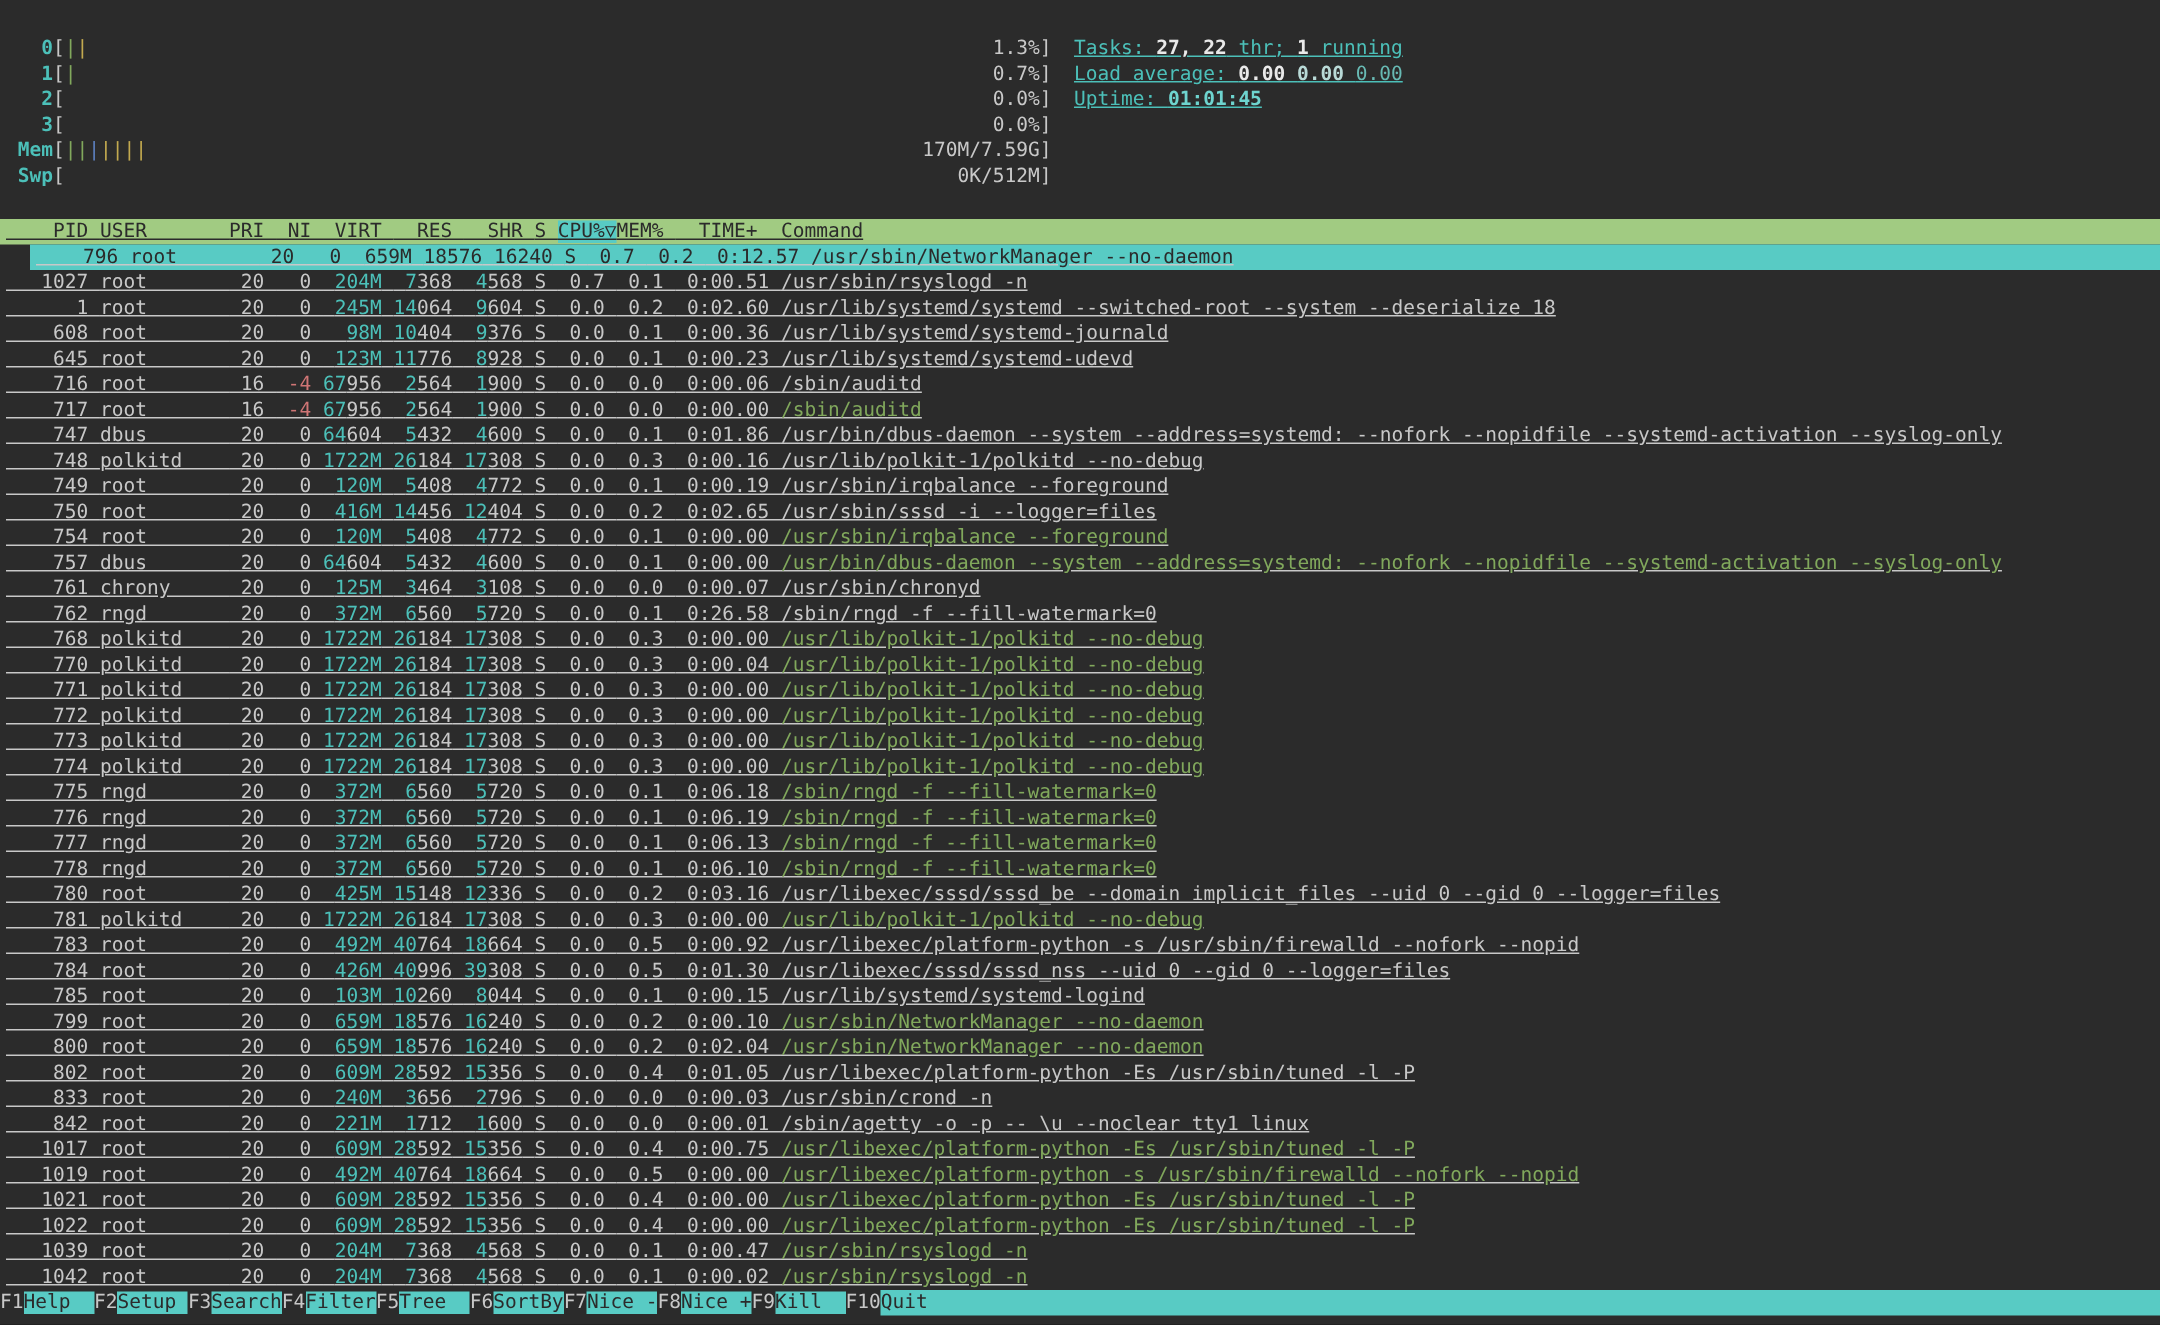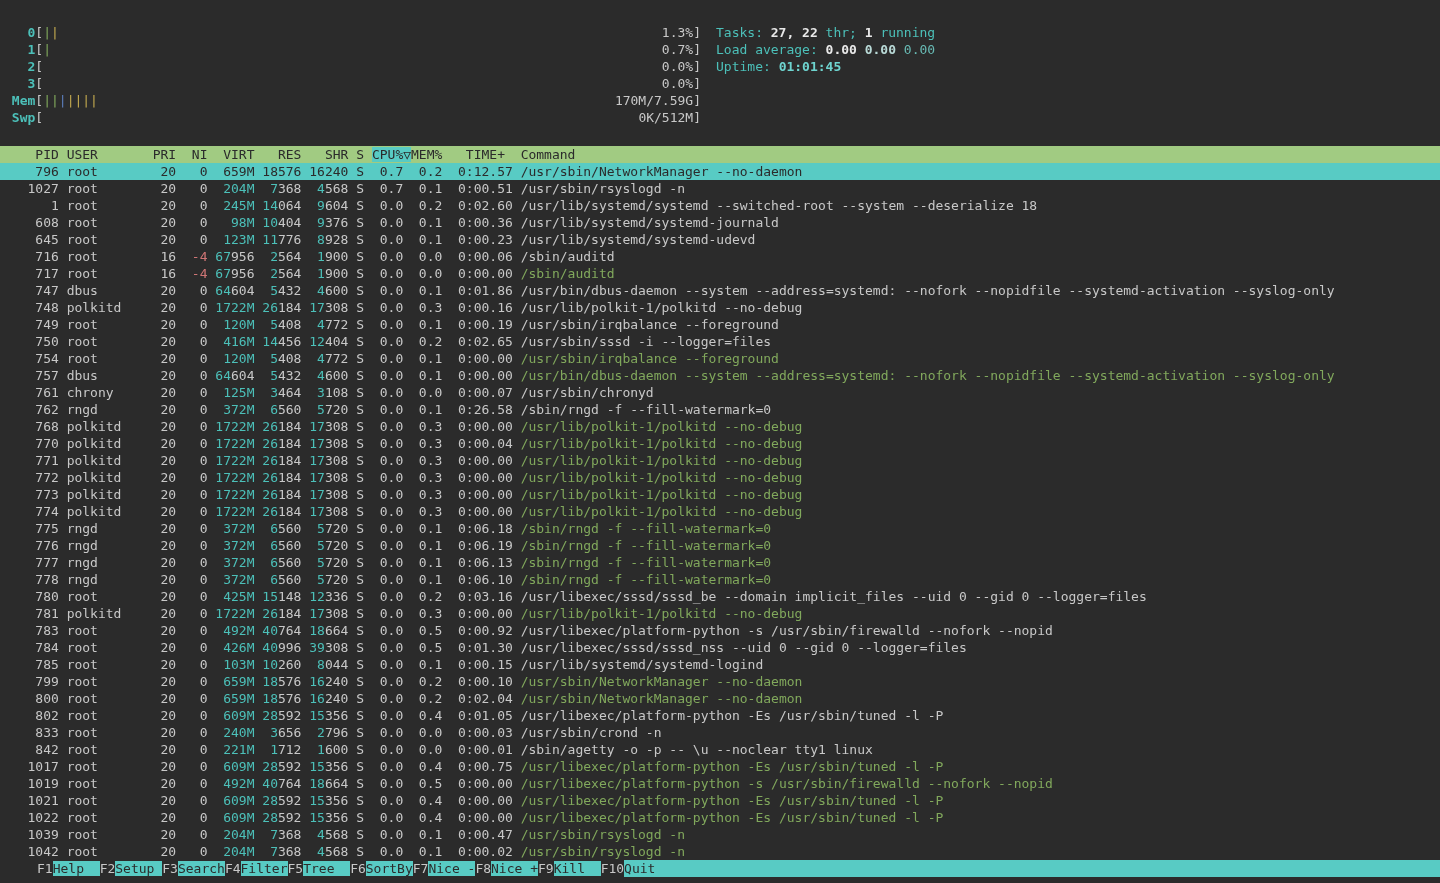--- a/index.html
+++ b/index.html
@@ -19,30 +19,30 @@
   .c-lmid{color:var(--loadMid);font-weight:bold;}
   .c-ldim{color:var(--loadDim);}
 
   .meters{position:absolute;top:24px;left:4px;width:697px;}
   .meter{display:flex;height:17px;}
   .meter .mlabel{font-weight:bold;color:var(--teal);}
   .meter .bars{flex:1;overflow:hidden;}
   .meter .mval{margin-left:auto;color:var(--fg);}
 
   .summary{position:absolute;top:24px;left:716px;}
-  .summary .sline{height:17px;color:var(--teal);}
+  .summary .sline{height:17px;color:var(--teal);text-decoration:underline;}
 
   .ptable{position:absolute;top:146px;left:0;right:0;}
-  .prow,.phead{height:17px;padding-left:4px;}
+  .prow,.phead{height:17px;padding-left:4px;text-decoration:underline;}
   .phead{background:var(--greenBg);color:var(--dark);}
   .phead .sort-cell{background:var(--cyanBg);color:var(--dark);}
-  .prow.sel{background:var(--cyanBg);}
+  .prow.sel{background:var(--cyanBg);margin-left:20px;}
   .prow.sel span{color:var(--dark) !important;font-weight:normal;}
 
-  .fbar{position:absolute;top:860px;left:0;right:0;height:17px;display:flex;padding-left:37px;}
+  .fbar{position:absolute;top:860px;left:0;right:0;height:17px;display:flex;}
   .fkey-label{color:var(--fg);}
   .fkey-action{background:var(--cyanBg);color:var(--dark);}
 </style>
 </head>
 <body>
 
 <div class="screen">
   <div class="meters" id="meters"><div class="meter"><span class="mlabel">   0</span><span class="c-fg">[</span><span class="bars"><span class="c-green">|</span><span class="c-yellow">|</span></span><span class="mval">1.3%</span><span class="c-fg">]</span></div><div class="meter"><span class="mlabel">   1</span><span class="c-fg">[</span><span class="bars"><span class="c-green">|</span></span><span class="mval">0.7%</span><span class="c-fg">]</span></div><div class="meter"><span class="mlabel">   2</span><span class="c-fg">[</span><span class="bars"></span><span class="mval">0.0%</span><span class="c-fg">]</span></div><div class="meter"><span class="mlabel">   3</span><span class="c-fg">[</span><span class="bars"></span><span class="mval">0.0%</span><span class="c-fg">]</span></div><div class="meter"><span class="mlabel"> Mem</span><span class="c-fg">[</span><span class="bars"><span class="c-green">|</span><span class="c-green">|</span><span class="c-blue">|</span><span class="c-yellow">|</span><span class="c-yellow">|</span><span class="c-yellow">|</span><span class="c-yellow">|</span></span><span class="mval">170M/7.59G</span><span class="c-fg">]</span></div><div class="meter"><span class="mlabel"> Swp</span><span class="c-fg">[</span><span class="bars"></span><span class="mval">0K/512M</span><span class="c-fg">]</span></div></div>
   <div class="summary" id="summary"><div class="sline"><span class="c-teal">Tasks: </span><span class="c-white">27, 22</span><span class="c-teal"> thr; </span><span class="c-white">1</span><span class="c-teal"> running</span></div><div class="sline"><span class="c-teal">Load average: </span><span class="c-white">0.00 </span><span class="c-lmid">0.00 </span><span class="c-ldim">0.00</span></div><div class="sline"><span class="c-teal">Uptime: </span><span class="c-bcyan">01:01:45</span></div></div>
   <div class="ptable" id="ptable"><div class="phead"><span>    PID </span><span>USER       </span><span>PRI </span><span> NI </span><span> VIRT </span><span>  RES </span><span>  SHR </span><span>S </span><span class="sort-cell">CPU%▽</span><span>MEM% </span><span>  TIME+  </span><span>Command</span></div><div class="prow sel"><span class="c-fg">    796 </span><span class="c-fg">root       </span><span class="c-fg"> 20 </span><span class="c-fg">  0 </span><span class="c-fg"> </span><span class="c-teal">659M</span><span class="c-fg"> </span><span class="c-teal">18</span><span class="c-fg">576</span><span class="c-fg"> </span><span class="c-teal">16</span><span class="c-fg">240</span><span class="c-fg"> </span><span class="c-fg">S </span><span class="c-fg"> 0.7 </span><span class="c-fg"> 0.2 </span><span class="c-fg"> 0:12.57 </span><span class="c-fg">/usr/sbin/NetworkManager --no-daemon</span></div><div class="prow"><span class="c-fg">   1027 </span><span class="c-fg">root       </span><span class="c-fg"> 20 </span><span class="c-fg">  0 </span><span class="c-fg"> </span><span class="c-teal">204M</span><span class="c-fg"> </span><span class="c-fg"> </span><span class="c-teal">7</span><span class="c-fg">368</span><span class="c-fg"> </span><span class="c-fg"> </span><span class="c-teal">4</span><span class="c-fg">568</span><span class="c-fg"> </span><span class="c-fg">S </span><span class="c-fg"> 0.7 </span><span class="c-fg"> 0.1 </span><span class="c-fg"> 0:00.51 </span><span class="c-fg">/usr/sbin/rsyslogd -n</span></div><div class="prow"><span class="c-fg">      1 </span><span class="c-fg">root       </span><span class="c-fg"> 20 </span><span class="c-fg">  0 </span><span class="c-fg"> </span><span class="c-teal">245M</span><span class="c-fg"> </span><span class="c-teal">14</span><span class="c-fg">064</span><span class="c-fg"> </span><span class="c-fg"> </span><span class="c-teal">9</span><span class="c-fg">604</span><span class="c-fg"> </span><span class="c-fg">S </span><span class="c-fg"> 0.0 </span><span class="c-fg"> 0.2 </span><span class="c-fg"> 0:02.60 </span><span class="c-fg">/usr/lib/systemd/systemd --switched-root --system --deserialize 18</span></div><div class="prow"><span class="c-fg">    608 </span><span class="c-fg">root       </span><span class="c-fg"> 20 </span><span class="c-fg">  0 </span><span class="c-fg">  </span><span class="c-teal">98M</span><span class="c-fg"> </span><span class="c-teal">10</span><span class="c-fg">404</span><span class="c-fg"> </span><span class="c-fg"> </span><span class="c-teal">9</span><span class="c-fg">376</span><span class="c-fg"> </span><span class="c-fg">S </span><span class="c-fg"> 0.0 </span><span class="c-fg"> 0.1 </span><span class="c-fg"> 0:00.36 </span><span class="c-fg">/usr/lib/systemd/systemd-journald</span></div><div class="prow"><span class="c-fg">    645 </span><span class="c-fg">root       </span><span class="c-fg"> 20 </span><span class="c-fg">  0 </span><span class="c-fg"> </span><span class="c-teal">123M</span><span class="c-fg"> </span><span class="c-teal">11</span><span class="c-fg">776</span><span class="c-fg"> </span><span class="c-fg"> </span><span class="c-teal">8</span><span class="c-fg">928</span><span class="c-fg"> </span><span class="c-fg">S </span><span class="c-fg"> 0.0 </span><span class="c-fg"> 0.1 </span><span class="c-fg"> 0:00.23 </span><span class="c-fg">/usr/lib/systemd/systemd-udevd</span></div><div class="prow"><span class="c-fg">    716 </span><span class="c-fg">root       </span><span class="c-fg"> 16 </span><span class="c-red"> -4 </span><span class="c-teal">67</span><span class="c-fg">956</span><span class="c-fg"> </span><span class="c-fg"> </span><span class="c-teal">2</span><span class="c-fg">564</span><span class="c-fg"> </span><span class="c-fg"> </span><span class="c-teal">1</span><span class="c-fg">900</span><span class="c-fg"> </span><span class="c-fg">S </span><span class="c-fg"> 0.0 </span><span class="c-fg"> 0.0 </span><span class="c-fg"> 0:00.06 </span><span class="c-fg">/sbin/auditd</span></div><div class="prow"><span class="c-fg">    717 </span><span class="c-fg">root       </span><span class="c-fg"> 16 </span><span class="c-red"> -4 </span><span class="c-teal">67</span><span class="c-fg">956</span><span class="c-fg"> </span><span class="c-fg"> </span><span class="c-teal">2</span><span class="c-fg">564</span><span class="c-fg"> </span><span class="c-fg"> </span><span class="c-teal">1</span><span class="c-fg">900</span><span class="c-fg"> </span><span class="c-fg">S </span><span class="c-fg"> 0.0 </span><span class="c-fg"> 0.0 </span><span class="c-fg"> 0:00.00 </span><span class="c-green">/sbin/auditd</span></div><div class="prow"><span class="c-fg">    747 </span><span class="c-fg">dbus       </span><span class="c-fg"> 20 </span><span class="c-fg">  0 </span><span class="c-teal">64</span><span class="c-fg">604</span><span class="c-fg"> </span><span class="c-fg"> </span><span class="c-teal">5</span><span class="c-fg">432</span><span class="c-fg"> </span><span class="c-fg"> </span><span class="c-teal">4</span><span class="c-fg">600</span><span class="c-fg"> </span><span class="c-fg">S </span><span class="c-fg"> 0.0 </span><span class="c-fg"> 0.1 </span><span class="c-fg"> 0:01.86 </span><span class="c-fg">/usr/bin/dbus-daemon --system --address=systemd: --nofork --nopidfile --systemd-activation --syslog-only</span></div><div class="prow"><span class="c-fg">    748 </span><span class="c-fg">polkitd    </span><span class="c-fg"> 20 </span><span class="c-fg">  0 </span><span class="c-teal">1722M</span><span class="c-fg"> </span><span class="c-teal">26</span><span class="c-fg">184</span><span class="c-fg"> </span><span class="c-teal">17</span><span class="c-fg">308</span><span class="c-fg"> </span><span class="c-fg">S </span><span class="c-fg"> 0.0 </span><span class="c-fg"> 0.3 </span><span class="c-fg"> 0:00.16 </span><span class="c-fg">/usr/lib/polkit-1/polkitd --no-debug</span></div><div class="prow"><span class="c-fg">    749 </span><span class="c-fg">root       </span><span class="c-fg"> 20 </span><span class="c-fg">  0 </span><span class="c-fg"> </span><span class="c-teal">120M</span><span class="c-fg"> </span><span class="c-fg"> </span><span class="c-teal">5</span><span class="c-fg">408</span><span class="c-fg"> </span><span class="c-fg"> </span><span class="c-teal">4</span><span class="c-fg">772</span><span class="c-fg"> </span><span class="c-fg">S </span><span class="c-fg"> 0.0 </span><span class="c-fg"> 0.1 </span><span class="c-fg"> 0:00.19 </span><span class="c-fg">/usr/sbin/irqbalance --foreground</span></div><div class="prow"><span class="c-fg">    750 </span><span class="c-fg">root       </span><span class="c-fg"> 20 </span><span class="c-fg">  0 </span><span class="c-fg"> </span><span class="c-teal">416M</span><span class="c-fg"> </span><span class="c-teal">14</span><span class="c-fg">456</span><span class="c-fg"> </span><span class="c-teal">12</span><span class="c-fg">404</span><span class="c-fg"> </span><span class="c-fg">S </span><span class="c-fg"> 0.0 </span><span class="c-fg"> 0.2 </span><span class="c-fg"> 0:02.65 </span><span class="c-fg">/usr/sbin/sssd -i --logger=files</span></div><div class="prow"><span class="c-fg">    754 </span><span class="c-fg">root       </span><span class="c-fg"> 20 </span><span class="c-fg">  0 </span><span class="c-fg"> </span><span class="c-teal">120M</span><span class="c-fg"> </span><span class="c-fg"> </span><span class="c-teal">5</span><span class="c-fg">408</span><span class="c-fg"> </span><span class="c-fg"> </span><span class="c-teal">4</span><span class="c-fg">772</span><span class="c-fg"> </span><span class="c-fg">S </span><span class="c-fg"> 0.0 </span><span class="c-fg"> 0.1 </span><span class="c-fg"> 0:00.00 </span><span class="c-green">/usr/sbin/irqbalance --foreground</span></div><div class="prow"><span class="c-fg">    757 </span><span class="c-fg">dbus       </span><span class="c-fg"> 20 </span><span class="c-fg">  0 </span><span class="c-teal">64</span><span class="c-fg">604</span><span class="c-fg"> </span><span class="c-fg"> </span><span class="c-teal">5</span><span class="c-fg">432</span><span class="c-fg"> </span><span class="c-fg"> </span><span class="c-teal">4</span><span class="c-fg">600</span><span class="c-fg"> </span><span class="c-fg">S </span><span class="c-fg"> 0.0 </span><span class="c-fg"> 0.1 </span><span class="c-fg"> 0:00.00 </span><span class="c-green">/usr/bin/dbus-daemon --system --address=systemd: --nofork --nopidfile --systemd-activation --syslog-only</span></div><div class="prow"><span class="c-fg">    761 </span><span class="c-fg">chrony     </span><span class="c-fg"> 20 </span><span class="c-fg">  0 </span><span class="c-fg"> </span><span class="c-teal">125M</span><span class="c-fg"> </span><span class="c-fg"> </span><span class="c-teal">3</span><span class="c-fg">464</span><span class="c-fg"> </span><span class="c-fg"> </span><span class="c-teal">3</span><span class="c-fg">108</span><span class="c-fg"> </span><span class="c-fg">S </span><span class="c-fg"> 0.0 </span><span class="c-fg"> 0.0 </span><span class="c-fg"> 0:00.07 </span><span class="c-fg">/usr/sbin/chronyd</span></div><div class="prow"><span class="c-fg">    762 </span><span class="c-fg">rngd       </span><span class="c-fg"> 20 </span><span class="c-fg">  0 </span><span class="c-fg"> </span><span class="c-teal">372M</span><span class="c-fg"> </span><span class="c-fg"> </span><span class="c-teal">6</span><span class="c-fg">560</span><span class="c-fg"> </span><span class="c-fg"> </span><span class="c-teal">5</span><span class="c-fg">720</span><span class="c-fg"> </span><span class="c-fg">S </span><span class="c-fg"> 0.0 </span><span class="c-fg"> 0.1 </span><span class="c-fg"> 0:26.58 </span><span class="c-fg">/sbin/rngd -f --fill-watermark=0</span></div><div class="prow"><span class="c-fg">    768 </span><span class="c-fg">polkitd    </span><span class="c-fg"> 20 </span><span class="c-fg">  0 </span><span class="c-teal">1722M</span><span class="c-fg"> </span><span class="c-teal">26</span><span class="c-fg">184</span><span class="c-fg"> </span><span class="c-teal">17</span><span class="c-fg">308</span><span class="c-fg"> </span><span class="c-fg">S </span><span class="c-fg"> 0.0 </span><span class="c-fg"> 0.3 </span><span class="c-fg"> 0:00.00 </span><span class="c-green">/usr/lib/polkit-1/polkitd --no-debug</span></div><div class="prow"><span class="c-fg">    770 </span><span class="c-fg">polkitd    </span><span class="c-fg"> 20 </span><span class="c-fg">  0 </span><span class="c-teal">1722M</span><span class="c-fg"> </span><span class="c-teal">26</span><span class="c-fg">184</span><span class="c-fg"> </span><span class="c-teal">17</span><span class="c-fg">308</span><span class="c-fg"> </span><span class="c-fg">S </span><span class="c-fg"> 0.0 </span><span class="c-fg"> 0.3 </span><span class="c-fg"> 0:00.04 </span><span class="c-green">/usr/lib/polkit-1/polkitd --no-debug</span></div><div class="prow"><span class="c-fg">    771 </span><span class="c-fg">polkitd    </span><span class="c-fg"> 20 </span><span class="c-fg">  0 </span><span class="c-teal">1722M</span><span class="c-fg"> </span><span class="c-teal">26</span><span class="c-fg">184</span><span class="c-fg"> </span><span class="c-teal">17</span><span class="c-fg">308</span><span class="c-fg"> </span><span class="c-fg">S </span><span class="c-fg"> 0.0 </span><span class="c-fg"> 0.3 </span><span class="c-fg"> 0:00.00 </span><span class="c-green">/usr/lib/polkit-1/polkitd --no-debug</span></div><div class="prow"><span class="c-fg">    772 </span><span class="c-fg">polkitd    </span><span class="c-fg"> 20 </span><span class="c-fg">  0 </span><span class="c-teal">1722M</span><span class="c-fg"> </span><span class="c-teal">26</span><span class="c-fg">184</span><span class="c-fg"> </span><span class="c-teal">17</span><span class="c-fg">308</span><span class="c-fg"> </span><span class="c-fg">S </span><span class="c-fg"> 0.0 </span><span class="c-fg"> 0.3 </span><span class="c-fg"> 0:00.00 </span><span class="c-green">/usr/lib/polkit-1/polkitd --no-debug</span></div><div class="prow"><span class="c-fg">    773 </span><span class="c-fg">polkitd    </span><span class="c-fg"> 20 </span><span class="c-fg">  0 </span><span class="c-teal">1722M</span><span class="c-fg"> </span><span class="c-teal">26</span><span class="c-fg">184</span><span class="c-fg"> </span><span class="c-teal">17</span><span class="c-fg">308</span><span class="c-fg"> </span><span class="c-fg">S </span><span class="c-fg"> 0.0 </span><span class="c-fg"> 0.3 </span><span class="c-fg"> 0:00.00 </span><span class="c-green">/usr/lib/polkit-1/polkitd --no-debug</span></div><div class="prow"><span class="c-fg">    774 </span><span class="c-fg">polkitd    </span><span class="c-fg"> 20 </span><span class="c-fg">  0 </span><span class="c-teal">1722M</span><span class="c-fg"> </span><span class="c-teal">26</span><span class="c-fg">184</span><span class="c-fg"> </span><span class="c-teal">17</span><span class="c-fg">308</span><span class="c-fg"> </span><span class="c-fg">S </span><span class="c-fg"> 0.0 </span><span class="c-fg"> 0.3 </span><span class="c-fg"> 0:00.00 </span><span class="c-green">/usr/lib/polkit-1/polkitd --no-debug</span></div><div class="prow"><span class="c-fg">    775 </span><span class="c-fg">rngd       </span><span class="c-fg"> 20 </span><span class="c-fg">  0 </span><span class="c-fg"> </span><span class="c-teal">372M</span><span class="c-fg"> </span><span class="c-fg"> </span><span class="c-teal">6</span><span class="c-fg">560</span><span class="c-fg"> </span><span class="c-fg"> </span><span class="c-teal">5</span><span class="c-fg">720</span><span class="c-fg"> </span><span class="c-fg">S </span><span class="c-fg"> 0.0 </span><span class="c-fg"> 0.1 </span><span class="c-fg"> 0:06.18 </span><span class="c-green">/sbin/rngd -f --fill-watermark=0</span></div><div class="prow"><span class="c-fg">    776 </span><span class="c-fg">rngd       </span><span class="c-fg"> 20 </span><span class="c-fg">  0 </span><span class="c-fg"> </span><span class="c-teal">372M</span><span class="c-fg"> </span><span class="c-fg"> </span><span class="c-teal">6</span><span class="c-fg">560</span><span class="c-fg"> </span><span class="c-fg"> </span><span class="c-teal">5</span><span class="c-fg">720</span><span class="c-fg"> </span><span class="c-fg">S </span><span class="c-fg"> 0.0 </span><span class="c-fg"> 0.1 </span><span class="c-fg"> 0:06.19 </span><span class="c-green">/sbin/rngd -f --fill-watermark=0</span></div><div class="prow"><span class="c-fg">    777 </span><span class="c-fg">rngd       </span><span class="c-fg"> 20 </span><span class="c-fg">  0 </span><span class="c-fg"> </span><span class="c-teal">372M</span><span class="c-fg"> </span><span class="c-fg"> </span><span class="c-teal">6</span><span class="c-fg">560</span><span class="c-fg"> </span><span class="c-fg"> </span><span class="c-teal">5</span><span class="c-fg">720</span><span class="c-fg"> </span><span class="c-fg">S </span><span class="c-fg"> 0.0 </span><span class="c-fg"> 0.1 </span><span class="c-fg"> 0:06.13 </span><span class="c-green">/sbin/rngd -f --fill-watermark=0</span></div><div class="prow"><span class="c-fg">    778 </span><span class="c-fg">rngd       </span><span class="c-fg"> 20 </span><span class="c-fg">  0 </span><span class="c-fg"> </span><span class="c-teal">372M</span><span class="c-fg"> </span><span class="c-fg"> </span><span class="c-teal">6</span><span class="c-fg">560</span><span class="c-fg"> </span><span class="c-fg"> </span><span class="c-teal">5</span><span class="c-fg">720</span><span class="c-fg"> </span><span class="c-fg">S </span><span class="c-fg"> 0.0 </span><span class="c-fg"> 0.1 </span><span class="c-fg"> 0:06.10 </span><span class="c-green">/sbin/rngd -f --fill-watermark=0</span></div><div class="prow"><span class="c-fg">    780 </span><span class="c-fg">root       </span><span class="c-fg"> 20 </span><span class="c-fg">  0 </span><span class="c-fg"> </span><span class="c-teal">425M</span><span class="c-fg"> </span><span class="c-teal">15</span><span class="c-fg">148</span><span class="c-fg"> </span><span class="c-teal">12</span><span class="c-fg">336</span><span class="c-fg"> </span><span class="c-fg">S </span><span class="c-fg"> 0.0 </span><span class="c-fg"> 0.2 </span><span class="c-fg"> 0:03.16 </span><span class="c-fg">/usr/libexec/sssd/sssd_be --domain implicit_files --uid 0 --gid 0 --logger=files</span></div><div class="prow"><span class="c-fg">    781 </span><span class="c-fg">polkitd    </span><span class="c-fg"> 20 </span><span class="c-fg">  0 </span><span class="c-teal">1722M</span><span class="c-fg"> </span><span class="c-teal">26</span><span class="c-fg">184</span><span class="c-fg"> </span><span class="c-teal">17</span><span class="c-fg">308</span><span class="c-fg"> </span><span class="c-fg">S </span><span class="c-fg"> 0.0 </span><span class="c-fg"> 0.3 </span><span class="c-fg"> 0:00.00 </span><span class="c-green">/usr/lib/polkit-1/polkitd --no-debug</span></div><div class="prow"><span class="c-fg">    783 </span><span class="c-fg">root       </span><span class="c-fg"> 20 </span><span class="c-fg">  0 </span><span class="c-fg"> </span><span class="c-teal">492M</span><span class="c-fg"> </span><span class="c-teal">40</span><span class="c-fg">764</span><span class="c-fg"> </span><span class="c-teal">18</span><span class="c-fg">664</span><span class="c-fg"> </span><span class="c-fg">S </span><span class="c-fg"> 0.0 </span><span class="c-fg"> 0.5 </span><span class="c-fg"> 0:00.92 </span><span class="c-fg">/usr/libexec/platform-python -s /usr/sbin/firewalld --nofork --nopid</span></div><div class="prow"><span class="c-fg">    784 </span><span class="c-fg">root       </span><span class="c-fg"> 20 </span><span class="c-fg">  0 </span><span class="c-fg"> </span><span class="c-teal">426M</span><span class="c-fg"> </span><span class="c-teal">40</span><span class="c-fg">996</span><span class="c-fg"> </span><span class="c-teal">39</span><span class="c-fg">308</span><span class="c-fg"> </span><span class="c-fg">S </span><span class="c-fg"> 0.0 </span><span class="c-fg"> 0.5 </span><span class="c-fg"> 0:01.30 </span><span class="c-fg">/usr/libexec/sssd/sssd_nss --uid 0 --gid 0 --logger=files</span></div><div class="prow"><span class="c-fg">    785 </span><span class="c-fg">root       </span><span class="c-fg"> 20 </span><span class="c-fg">  0 </span><span class="c-fg"> </span><span class="c-teal">103M</span><span class="c-fg"> </span><span class="c-teal">10</span><span class="c-fg">260</span><span class="c-fg"> </span><span class="c-fg"> </span><span class="c-teal">8</span><span class="c-fg">044</span><span class="c-fg"> </span><span class="c-fg">S </span><span class="c-fg"> 0.0 </span><span class="c-fg"> 0.1 </span><span class="c-fg"> 0:00.15 </span><span class="c-fg">/usr/lib/systemd/systemd-logind</span></div><div class="prow"><span class="c-fg">    799 </span><span class="c-fg">root       </span><span class="c-fg"> 20 </span><span class="c-fg">  0 </span><span class="c-fg"> </span><span class="c-teal">659M</span><span class="c-fg"> </span><span class="c-teal">18</span><span class="c-fg">576</span><span class="c-fg"> </span><span class="c-teal">16</span><span class="c-fg">240</span><span class="c-fg"> </span><span class="c-fg">S </span><span class="c-fg"> 0.0 </span><span class="c-fg"> 0.2 </span><span class="c-fg"> 0:00.10 </span><span class="c-green">/usr/sbin/NetworkManager --no-daemon</span></div><div class="prow"><span class="c-fg">    800 </span><span class="c-fg">root       </span><span class="c-fg"> 20 </span><span class="c-fg">  0 </span><span class="c-fg"> </span><span class="c-teal">659M</span><span class="c-fg"> </span><span class="c-teal">18</span><span class="c-fg">576</span><span class="c-fg"> </span><span class="c-teal">16</span><span class="c-fg">240</span><span class="c-fg"> </span><span class="c-fg">S </span><span class="c-fg"> 0.0 </span><span class="c-fg"> 0.2 </span><span class="c-fg"> 0:02.04 </span><span class="c-green">/usr/sbin/NetworkManager --no-daemon</span></div><div class="prow"><span class="c-fg">    802 </span><span class="c-fg">root       </span><span class="c-fg"> 20 </span><span class="c-fg">  0 </span><span class="c-fg"> </span><span class="c-teal">609M</span><span class="c-fg"> </span><span class="c-teal">28</span><span class="c-fg">592</span><span class="c-fg"> </span><span class="c-teal">15</span><span class="c-fg">356</span><span class="c-fg"> </span><span class="c-fg">S </span><span class="c-fg"> 0.0 </span><span class="c-fg"> 0.4 </span><span class="c-fg"> 0:01.05 </span><span class="c-fg">/usr/libexec/platform-python -Es /usr/sbin/tuned -l -P</span></div><div class="prow"><span class="c-fg">    833 </span><span class="c-fg">root       </span><span class="c-fg"> 20 </span><span class="c-fg">  0 </span><span class="c-fg"> </span><span class="c-teal">240M</span><span class="c-fg"> </span><span class="c-fg"> </span><span class="c-teal">3</span><span class="c-fg">656</span><span class="c-fg"> </span><span class="c-fg"> </span><span class="c-teal">2</span><span class="c-fg">796</span><span class="c-fg"> </span><span class="c-fg">S </span><span class="c-fg"> 0.0 </span><span class="c-fg"> 0.0 </span><span class="c-fg"> 0:00.03 </span><span class="c-fg">/usr/sbin/crond -n</span></div><div class="prow"><span class="c-fg">    842 </span><span class="c-fg">root       </span><span class="c-fg"> 20 </span><span class="c-fg">  0 </span><span class="c-fg"> </span><span class="c-teal">221M</span><span class="c-fg"> </span><span class="c-fg"> </span><span class="c-teal">1</span><span class="c-fg">712</span><span class="c-fg"> </span><span class="c-fg"> </span><span class="c-teal">1</span><span class="c-fg">600</span><span class="c-fg"> </span><span class="c-fg">S </span><span class="c-fg"> 0.0 </span><span class="c-fg"> 0.0 </span><span class="c-fg"> 0:00.01 </span><span class="c-fg">/sbin/agetty -o -p -- \u --noclear tty1 linux</span></div><div class="prow"><span class="c-fg">   1017 </span><span class="c-fg">root       </span><span class="c-fg"> 20 </span><span class="c-fg">  0 </span><span class="c-fg"> </span><span class="c-teal">609M</span><span class="c-fg"> </span><span class="c-teal">28</span><span class="c-fg">592</span><span class="c-fg"> </span><span class="c-teal">15</span><span class="c-fg">356</span><span class="c-fg"> </span><span class="c-fg">S </span><span class="c-fg"> 0.0 </span><span class="c-fg"> 0.4 </span><span class="c-fg"> 0:00.75 </span><span class="c-green">/usr/libexec/platform-python -Es /usr/sbin/tuned -l -P</span></div><div class="prow"><span class="c-fg">   1019 </span><span class="c-fg">root       </span><span class="c-fg"> 20 </span><span class="c-fg">  0 </span><span class="c-fg"> </span><span class="c-teal">492M</span><span class="c-fg"> </span><span class="c-teal">40</span><span class="c-fg">764</span><span class="c-fg"> </span><span class="c-teal">18</span><span class="c-fg">664</span><span class="c-fg"> </span><span class="c-fg">S </span><span class="c-fg"> 0.0 </span><span class="c-fg"> 0.5 </span><span class="c-fg"> 0:00.00 </span><span class="c-green">/usr/libexec/platform-python -s /usr/sbin/firewalld --nofork --nopid</span></div><div class="prow"><span class="c-fg">   1021 </span><span class="c-fg">root       </span><span class="c-fg"> 20 </span><span class="c-fg">  0 </span><span class="c-fg"> </span><span class="c-teal">609M</span><span class="c-fg"> </span><span class="c-teal">28</span><span class="c-fg">592</span><span class="c-fg"> </span><span class="c-teal">15</span><span class="c-fg">356</span><span class="c-fg"> </span><span class="c-fg">S </span><span class="c-fg"> 0.0 </span><span class="c-fg"> 0.4 </span><span class="c-fg"> 0:00.00 </span><span class="c-green">/usr/libexec/platform-python -Es /usr/sbin/tuned -l -P</span></div><div class="prow"><span class="c-fg">   1022 </span><span class="c-fg">root       </span><span class="c-fg"> 20 </span><span class="c-fg">  0 </span><span class="c-fg"> </span><span class="c-teal">609M</span><span class="c-fg"> </span><span class="c-teal">28</span><span class="c-fg">592</span><span class="c-fg"> </span><span class="c-teal">15</span><span class="c-fg">356</span><span class="c-fg"> </span><span class="c-fg">S </span><span class="c-fg"> 0.0 </span><span class="c-fg"> 0.4 </span><span class="c-fg"> 0:00.00 </span><span class="c-green">/usr/libexec/platform-python -Es /usr/sbin/tuned -l -P</span></div><div class="prow"><span class="c-fg">   1039 </span><span class="c-fg">root       </span><span class="c-fg"> 20 </span><span class="c-fg">  0 </span><span class="c-fg"> </span><span class="c-teal">204M</span><span class="c-fg"> </span><span class="c-fg"> </span><span class="c-teal">7</span><span class="c-fg">368</span><span class="c-fg"> </span><span class="c-fg"> </span><span class="c-teal">4</span><span class="c-fg">568</span><span class="c-fg"> </span><span class="c-fg">S </span><span class="c-fg"> 0.0 </span><span class="c-fg"> 0.1 </span><span class="c-fg"> 0:00.47 </span><span class="c-green">/usr/sbin/rsyslogd -n</span></div><div class="prow"><span class="c-fg">   1042 </span><span class="c-fg">root       </span><span class="c-fg"> 20 </span><span class="c-fg">  0 </span><span class="c-fg"> </span><span class="c-teal">204M</span><span class="c-fg"> </span><span class="c-fg"> </span><span class="c-teal">7</span><span class="c-fg">368</span><span class="c-fg"> </span><span class="c-fg"> </span><span class="c-teal">4</span><span class="c-fg">568</span><span class="c-fg"> </span><span class="c-fg">S </span><span class="c-fg"> 0.0 </span><span class="c-fg"> 0.1 </span><span class="c-fg"> 0:00.02 </span><span class="c-green">/usr/sbin/rsyslogd -n</span></div></div>

